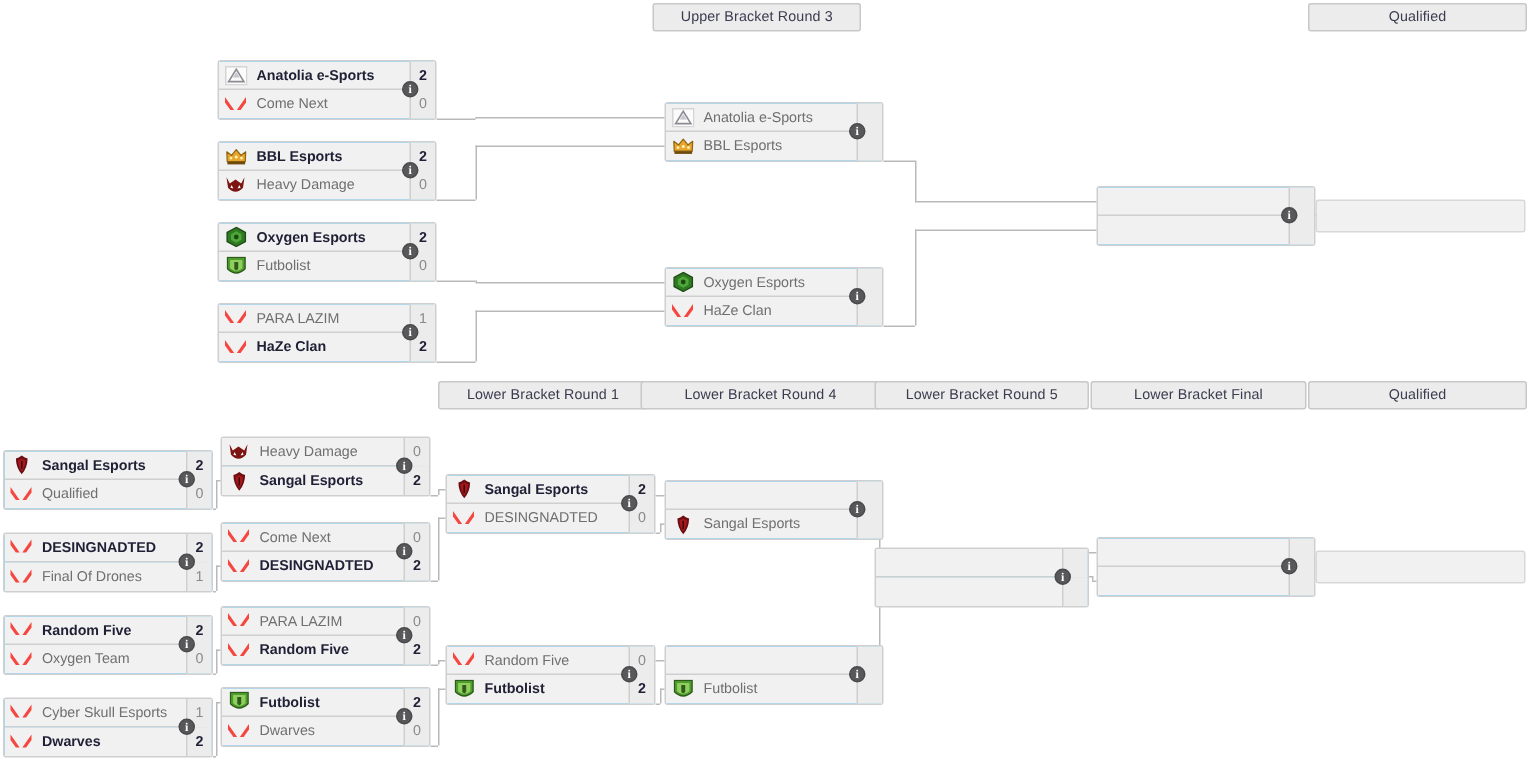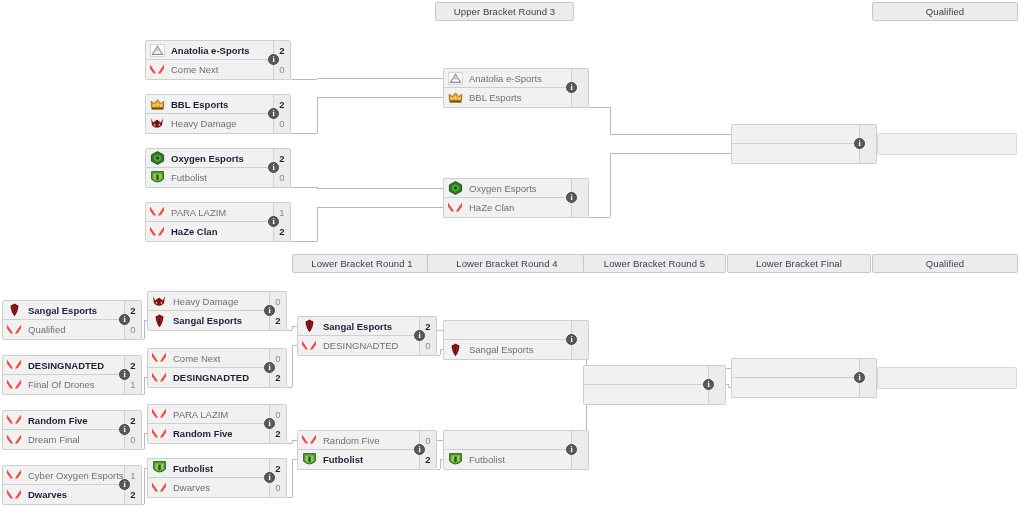--- a/index.html
+++ b/index.html
@@ -408,34 +408,34 @@
         <div class="tname">Random Five</div>
         <div class="score">2</div>
       </div>
       <div class="row bottom">
         <div class="logo">
           <svg width="16" height="12" viewBox="0 0 16 12">
             <path d="M1 0.6 L7.1 9.4 L4.6 9.4 L1 4.4 Z" fill="#f5463f"></path>
             <path d="M15 0.6 L8.9 9.4 L11.4 9.4 L15 4.4 Z" fill="#f5463f"></path>
           </svg>
         </div>
-        <div class="tname">Dream Final</div>
+        <div class="tname">Oxygen Team</div>
         <div class="score">0</div>
       </div>
     </div>
     <div class="info-badge" style="left: 119px; top: 424px;">i</div>
     <div class="match" style="left: 2px; top: 465px; width: 140px;">
       <div class="row top">
         <div class="logo">
           <svg width="16" height="12" viewBox="0 0 16 12">
             <path d="M1 0.6 L7.1 9.4 L4.6 9.4 L1 4.4 Z" fill="#f5463f"></path>
             <path d="M15 0.6 L8.9 9.4 L11.4 9.4 L15 4.4 Z" fill="#f5463f"></path>
           </svg>
         </div>
-        <div class="tname">Cyber Oxygen Esports</div>
+        <div class="tname">Cyber Skull Esports</div>
         <div class="score">1</div>
       </div>
       <div class="row bottom winner">
         <div class="logo">
           <svg width="16" height="12" viewBox="0 0 16 12">
             <path d="M1 0.6 L7.1 9.4 L4.6 9.4 L1 4.4 Z" fill="#f5463f"></path>
             <path d="M15 0.6 L8.9 9.4 L11.4 9.4 L15 4.4 Z" fill="#f5463f"></path>
           </svg>
         </div>
         <div class="tname">Dwarves</div>

